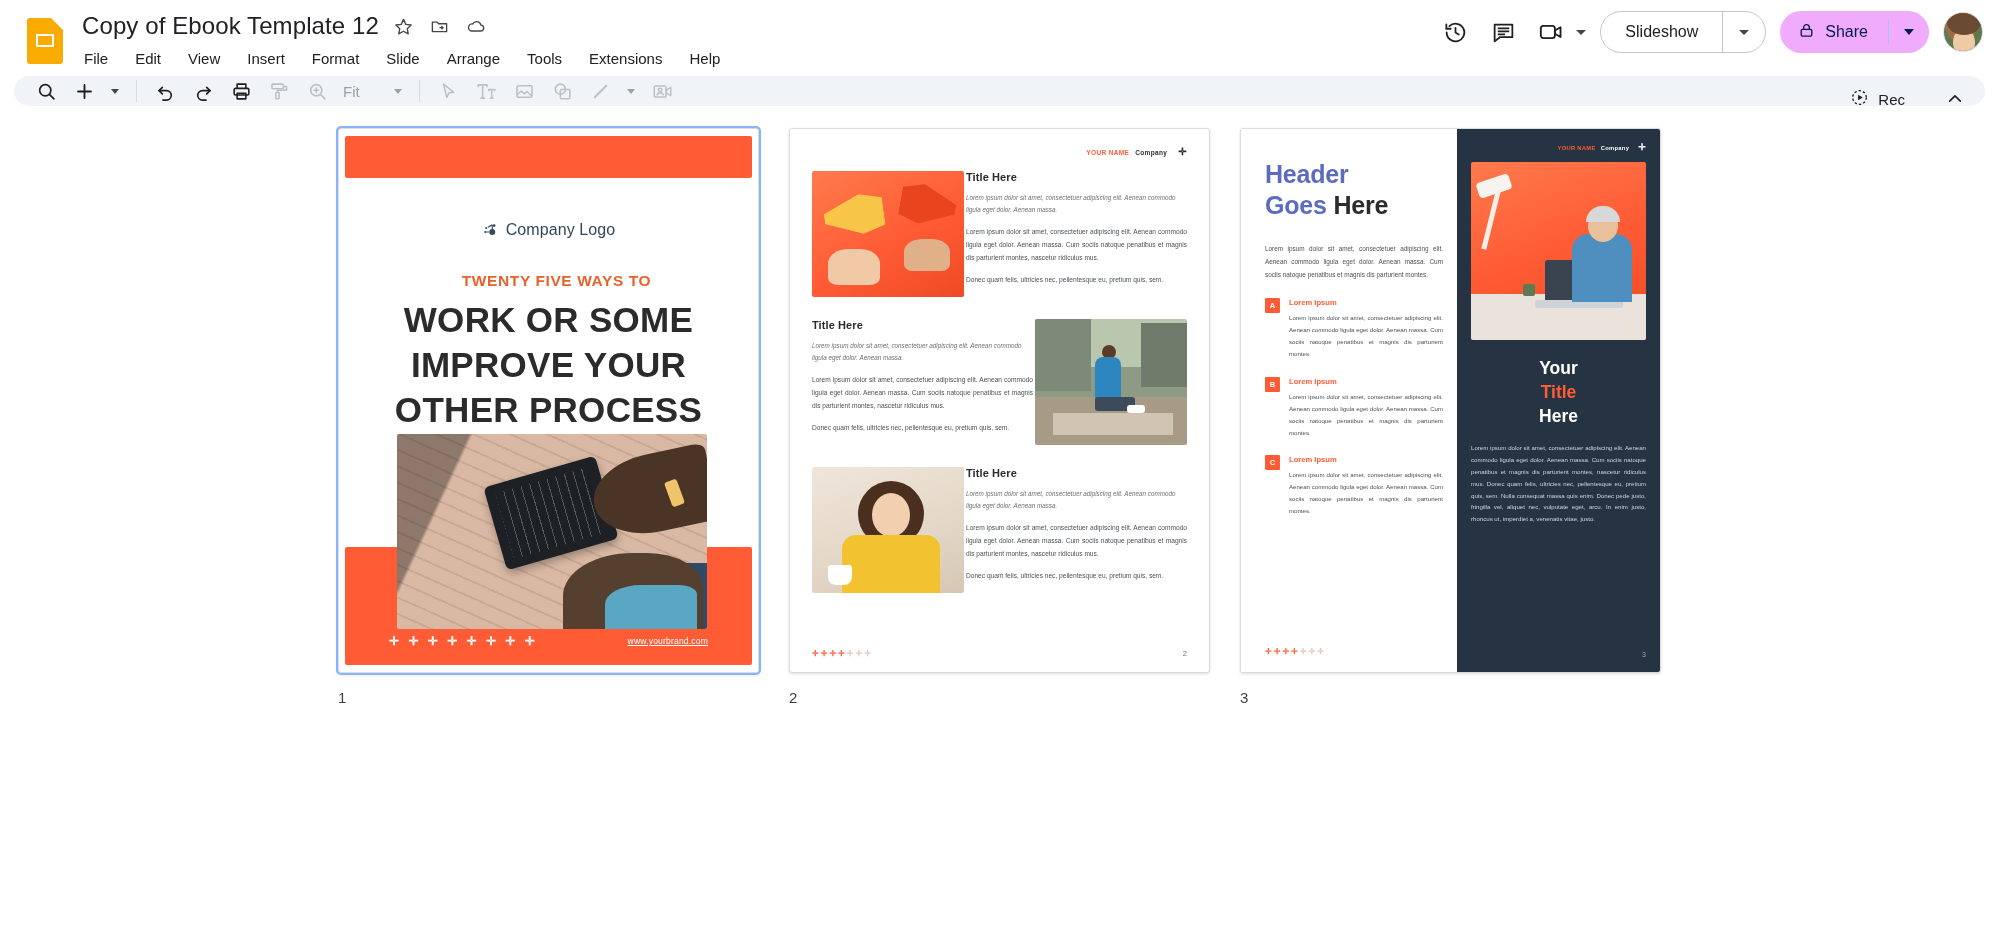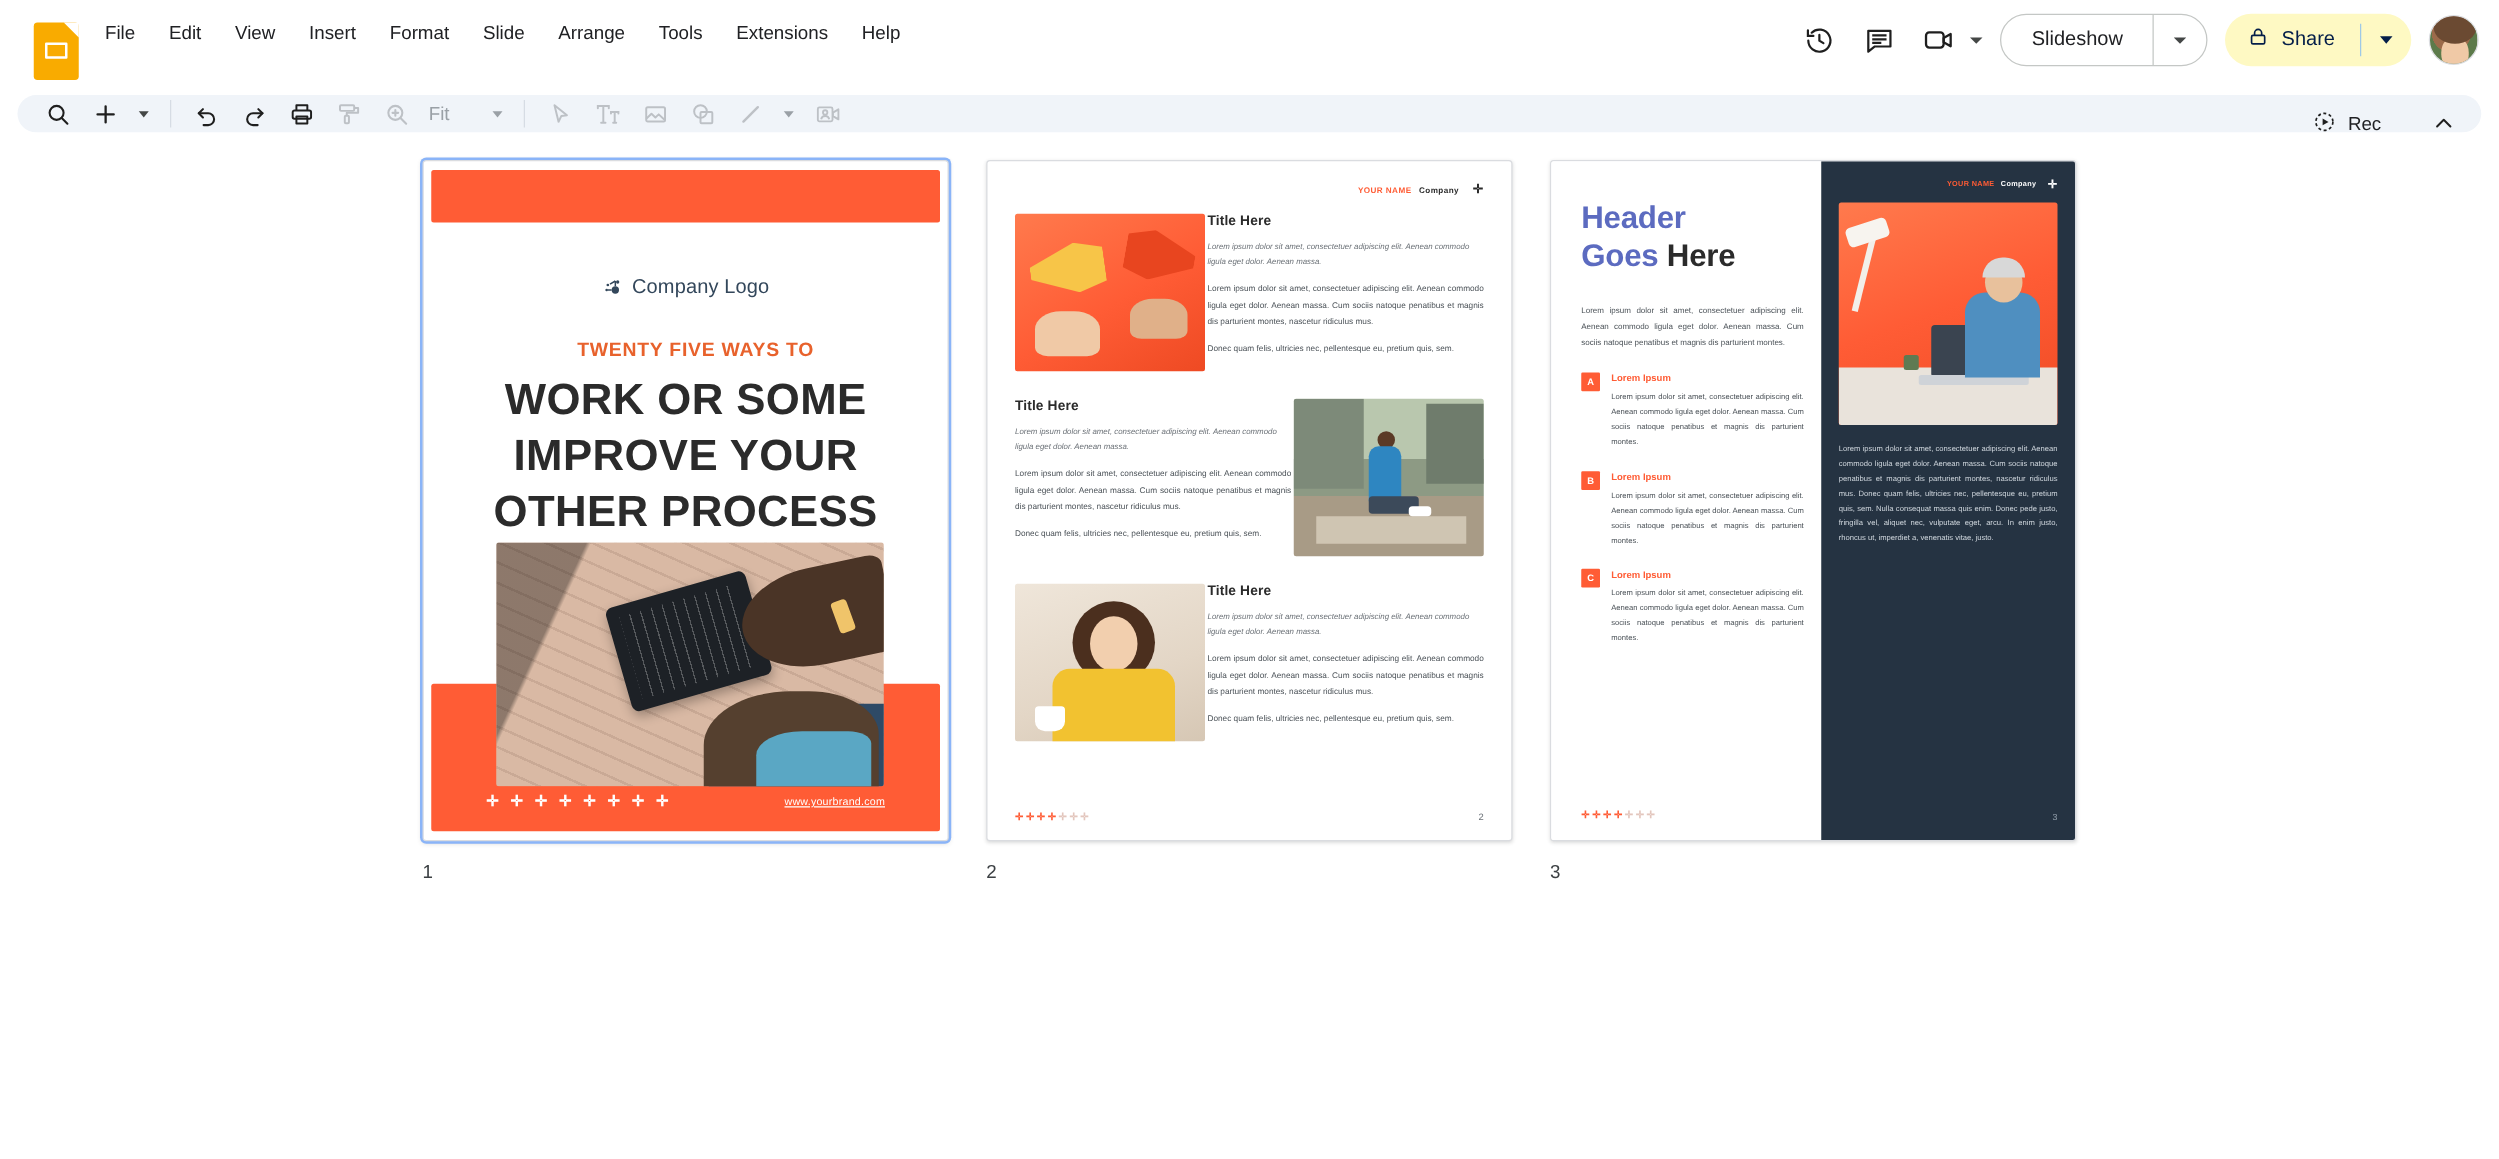--- a/index.html
+++ b/index.html
@@ -81,21 +81,21 @@
     padding:0 24px; height:100%;
     display:flex;align-items:center;
     font-size:16px;font-weight:500;color:#202124; cursor:pointer;
   }
   .vdiv { width:1px;height:100%;background:#c4c7c5; }
   .slideshow-arrow { width:42px;height:100%;display:flex;align-items:center;justify-content:center;cursor:pointer;}
 
   .share-group {
     display:flex; align-items:center;
     height:42px; margin-left:14px;
-    border-radius:21px; background:#fef9c3; overflow:hidden;
+    border-radius:21px; background:#f0abfc; overflow:hidden;
   }
   .share-main {
     padding:0 20px 0 18px; height:100%;
     display:flex;align-items:center;gap:10px;
     font-size:16px;font-weight:500;color:#041e49;cursor:pointer;
   }
   .share-div { width:1px;height:26px;background:#9ec9e6; }
   .share-arrow { width:40px;height:100%;display:flex;align-items:center;justify-content:center;cursor:pointer;}
   .caret-dark { width:0;height:0;border-left:5px solid transparent;border-right:5px solid transparent;border-top:6px solid #041e49; }
 
@@ -336,20 +336,42 @@
 
 <div class="app-header">
 
   <div class="docs-logo">
     <div class="sheet"></div>
       <div class="fold"></div>
       <div class="inner"></div>
   </div>
 
   <div class="title-block">
+    <div class="title-row">
+      <div class="doc-title">Copy of Ebook Template 12</div>
+
+      <span class="hicon">
+        <svg width="19" height="19" viewBox="0 0 24 24" fill="none" stroke="#444746" stroke-width="1.7" stroke-linejoin="round">
+            <polygon points="12,3 14.9,9.3 21.6,10.1 16.7,14.7 18,21.3 12,18 6,21.3 7.3,14.7 2.4,10.1 9.1,9.3"></polygon>
+          </svg>
+      </span>
+
+      <span class="hicon">
+        <svg width="19" height="19" viewBox="0 0 24 24" fill="none" stroke="#444746" stroke-width="1.7" stroke-linejoin="round">
+            <path d="M3 6.5h6l1.8 2H21v10H3z"></path>
+            <path d="M12 13.5h4M14.5 11.5l2 2-2 2"></path>
+          </svg>
+      </span>
+
+      <span class="hicon">
+        <svg width="20" height="20" viewBox="0 0 24 24" fill="none" stroke="#444746" stroke-width="1.6" stroke-linejoin="round">
+            <path d="M6.5 18h11a3.5 3.5 0 0 0 .4-7A5.3 5.3 0 0 0 8 9.6 3.9 3.9 0 0 0 6.5 18z"></path>
+          </svg>
+      </span>
+    </div>
 
     <div class="menu-row">
       <div class="menu-item">File</div>
       <div class="menu-item">Edit</div>
       <div class="menu-item">View</div>
       <div class="menu-item">Insert</div>
       <div class="menu-item">Format</div>
       <div class="menu-item">Slide</div>
       <div class="menu-item">Arrange</div>
       <div class="menu-item">Tools</div>
@@ -704,20 +726,25 @@
               <div class="lamp-arm"></div>
               <div class="lamp-head"></div>
             <div class="laptop"></div>
               <div class="laptop-b"></div>
             <div class="person"></div>
               <div class="phead"></div>
               <div class="phair"></div>
               <div class="mug"></div>
           </div>
 
+          <div class="rtitle">
+            <div>Your</div>
+            <div class="or">Title</div>
+            <div>Here</div>
+          </div>
 
           <div class="rbody">Lorem ipsum dolor sit amet, consectetuer adipiscing elit. Aenean commodo ligula eget dolor. Aenean massa. Cum sociis natoque penatibus et magnis dis parturient montes, nascetur ridiculus mus. Donec quam felis, ultricies nec, pellentesque eu, pretium quis, sem. Nulla consequat massa quis enim. Donec pede justo, fringilla vel, aliquet nec, vulputate eget, arcu. In enim justo, rhoncus ut, imperdiet a, venenatis vitae, justo.</div>
           <div class="rpg">3</div>
         </div>
       </div>
       <div class="slide-num">3</div>
     </div>
 
   </div>
 </div>

